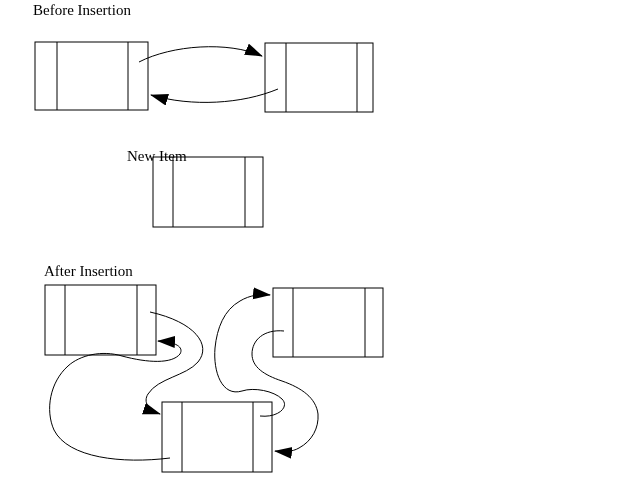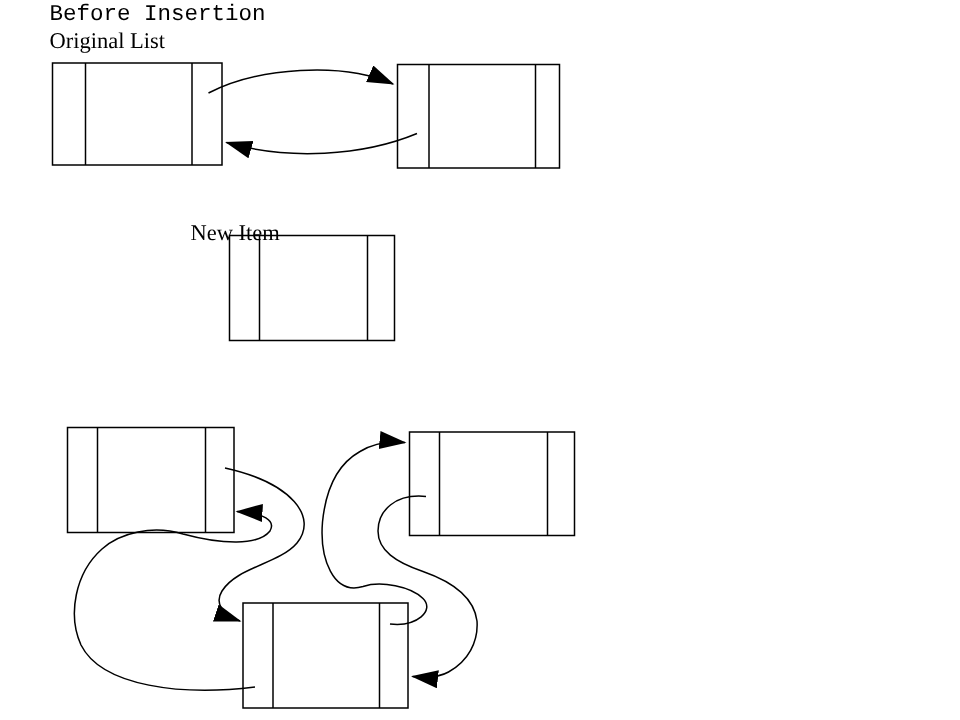--- a/index.html
+++ b/index.html
@@ -24,21 +24,21 @@
     left: 0;
     top: 0;
   }
   .label {
     position: absolute;
     font-size: 15px;
     line-height: 16px;
     color: var(--ink, #000000);
     white-space: nowrap;
   }
-  .label-before-title   { left: 33px;  top: 2px; font-family: Liberation Mono, monospace;   }
+  .label-before-title   { left: 33px;  top: 2px;   }
   .label-before-subtitle{ left: 33px;  top: 20px;  }
   .label-new-item       { left: 127px; top: 136px; margin-top: 12px; }
   .label-after-title    { left: 44px;  top: 263px; }
 
   .node-rect {
     fill: var(--bg, #ffffff);
     stroke: var(--ink, #000000);
     stroke-width: 1;
   }
   .node-divider {
@@ -109,18 +109,18 @@
 
     <path class="pointer-arrow" marker-end="url(#arrow)" d="M 170 458 C 122 464, 68 458, 54 430 C 45 410, 50 382, 68 366 C 80 355, 102 350, 122 356 C 148 363, 172 364, 180 354 C 184 347, 176 342, 158 341"></path>
 
     <path class="pointer-arrow" marker-end="url(#arrow)" d="M 260 416 C 278 418, 290 407, 282 399 C 274 391, 254 387, 242 391 C 222 397, 213 372, 215 348 C 217 328, 224 310, 240 301 C 250 295, 260 294, 270 295"></path>
 
     <path class="pointer-arrow" marker-end="url(#arrow)" d="M 284 331 C 264 329, 252 340, 252 354 C 252 367, 264 375, 282 381 C 302 388, 316 398, 318 414 C 319 428, 312 441, 299 448 C 292 452, 284 452, 275 451"></path>
   </svg>
 
   <div class="label label-before-title">Before Insertion</div>
 
-  <div class="label label-before-subtitle">Original List</div>
 
   <div class="label label-new-item">New Item</div>
 
+  <div class="label label-after-title">After Insertion</div>
 
 </div>
 
 </body></html>

